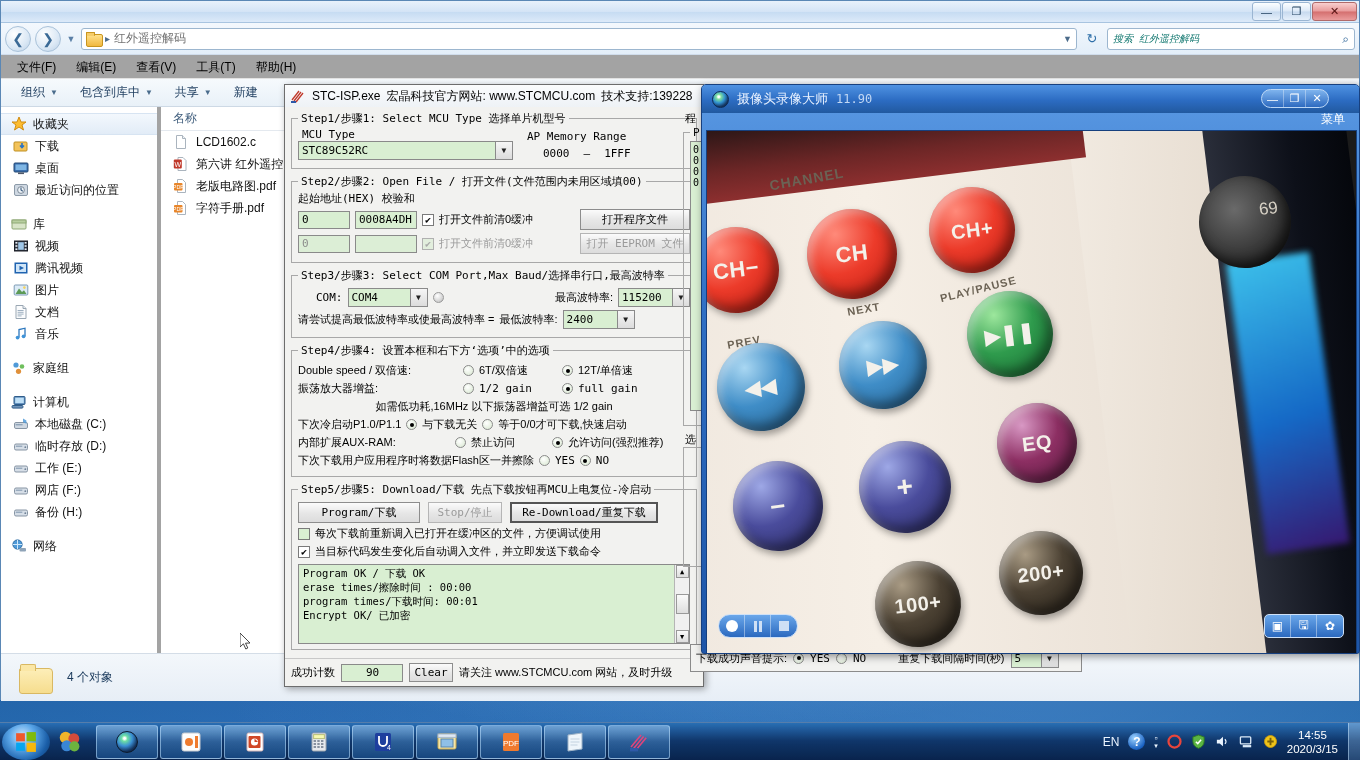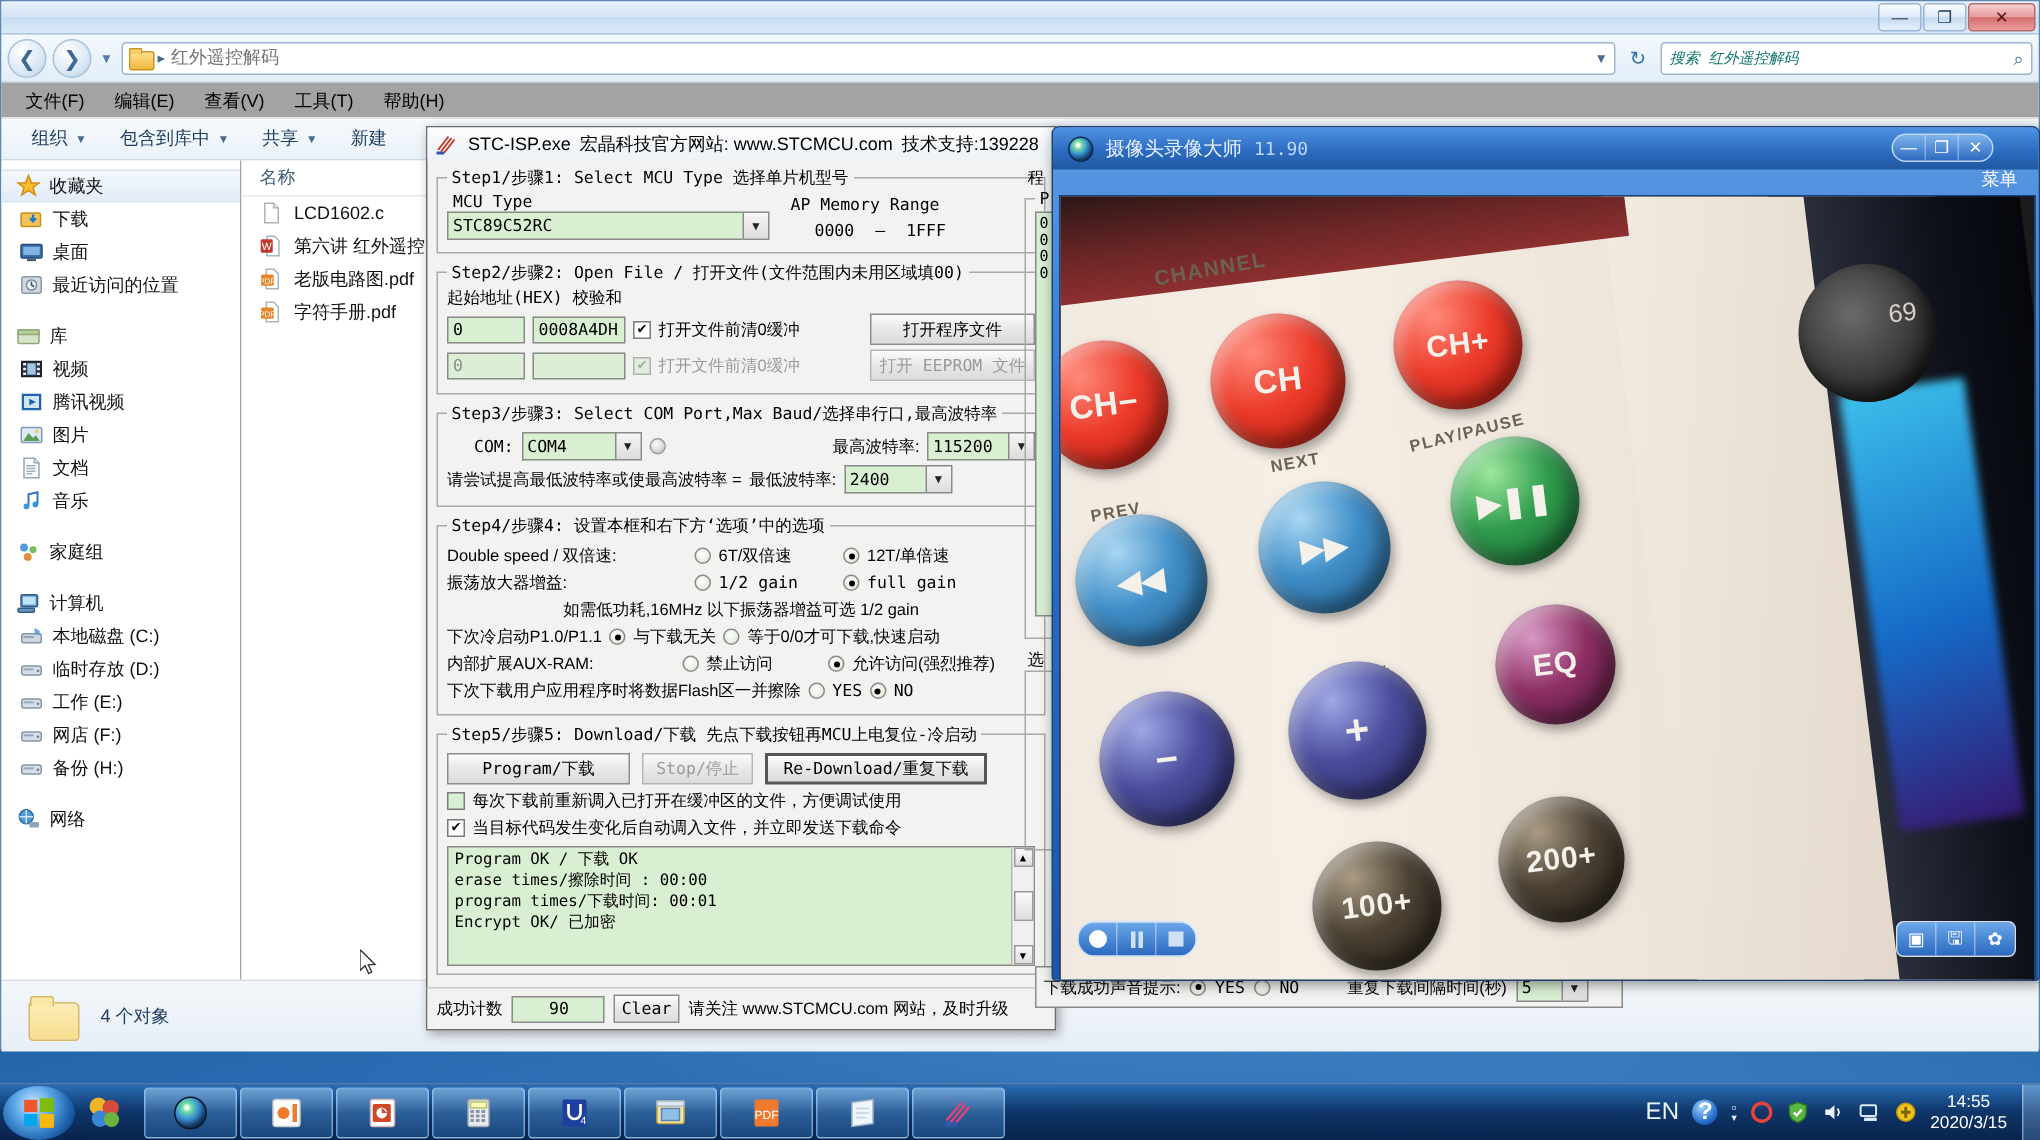--- a/index.html
+++ b/index.html
@@ -94,21 +94,21 @@
   .exp-menubar span { padding:2px 8px; font-size:12px; color:#000; }
   .exp-toolbar {
     height:28px; display:flex; align-items:center; gap:2px; padding-left:10px;
     background:linear-gradient(180deg,#f6fafd,#e9f1f8);
     border-bottom:1px solid #cdd9e5;
   }
   .tb-item { padding:3px 10px; font-size:12px; color:#1d3c5e; display:flex; align-items:center; gap:5px; }
   .tb-caret { font-size:8px; color:#4a6c8c; }
   .exp-body { display:flex; height:546px; }
   .exp-sidebar {
-    width:160px; background:#fff; border-right:1px solid #a3a3a3;
+    width:160px; background:#fff; border-right:4px solid #a3a3a3;
     padding-top:6px; overflow:hidden;
   }
   .side-row { display:flex;align-items:center;gap:6px; height:22px; padding-left:14px; font-size:12px; color:#111; }
   .side-row.head { font-weight:normal; padding-left:10px; }
   .side-row.sel {
     background:linear-gradient(180deg,#f3f8fd,#e2ecf7);
     border-top:1px solid #d7e4f2; border-bottom:1px solid #d7e4f2;
   }
   .side-row.child { padding-left:12px; }
   .side-gap { height:12px; }
@@ -307,21 +307,21 @@
   }
   .qlaunch { width:40px;height:36px;display:flex;align-items:center;justify-content:center; }
   .tb-tasks { display:flex; gap:2px; margin-left:6px; }
   .task {
     width:62px;height:34px; border-radius:3px;
     background:linear-gradient(180deg, rgba(180,220,255,.50), rgba(90,160,225,.40) 50%, rgba(40,110,185,.45));
     border:1px solid rgba(190,225,255,.55);
     display:flex;align-items:center;justify-content:center;
   }
   .tray { margin-left:auto; display:flex; align-items:center; gap:9px; padding-right:6px; }
-  .tray .item { color:#eaf4ff; font-size:16px; display:flex;align-items:center;justify-content:center;}
+  .tray .item { color:#eaf4ff; font-size:12px; display:flex;align-items:center;justify-content:center;}
   .clock { color:#fff; font-size:11.5px; text-align:center; line-height:14px; padding-right:4px;}
   .showdesk { width:12px; height:38px; background:linear-gradient(180deg,rgba(200,230,255,.35),rgba(120,180,235,.25));
               border-left:1px solid rgba(200,230,255,.5); }
   .cursor { position:absolute; left:240px; top:633px; width:12px;height:18px; z-index:50;}
 </style>
 </head>
 <body>
 
 <div id="desktop">
   <div class="glow"></div>

